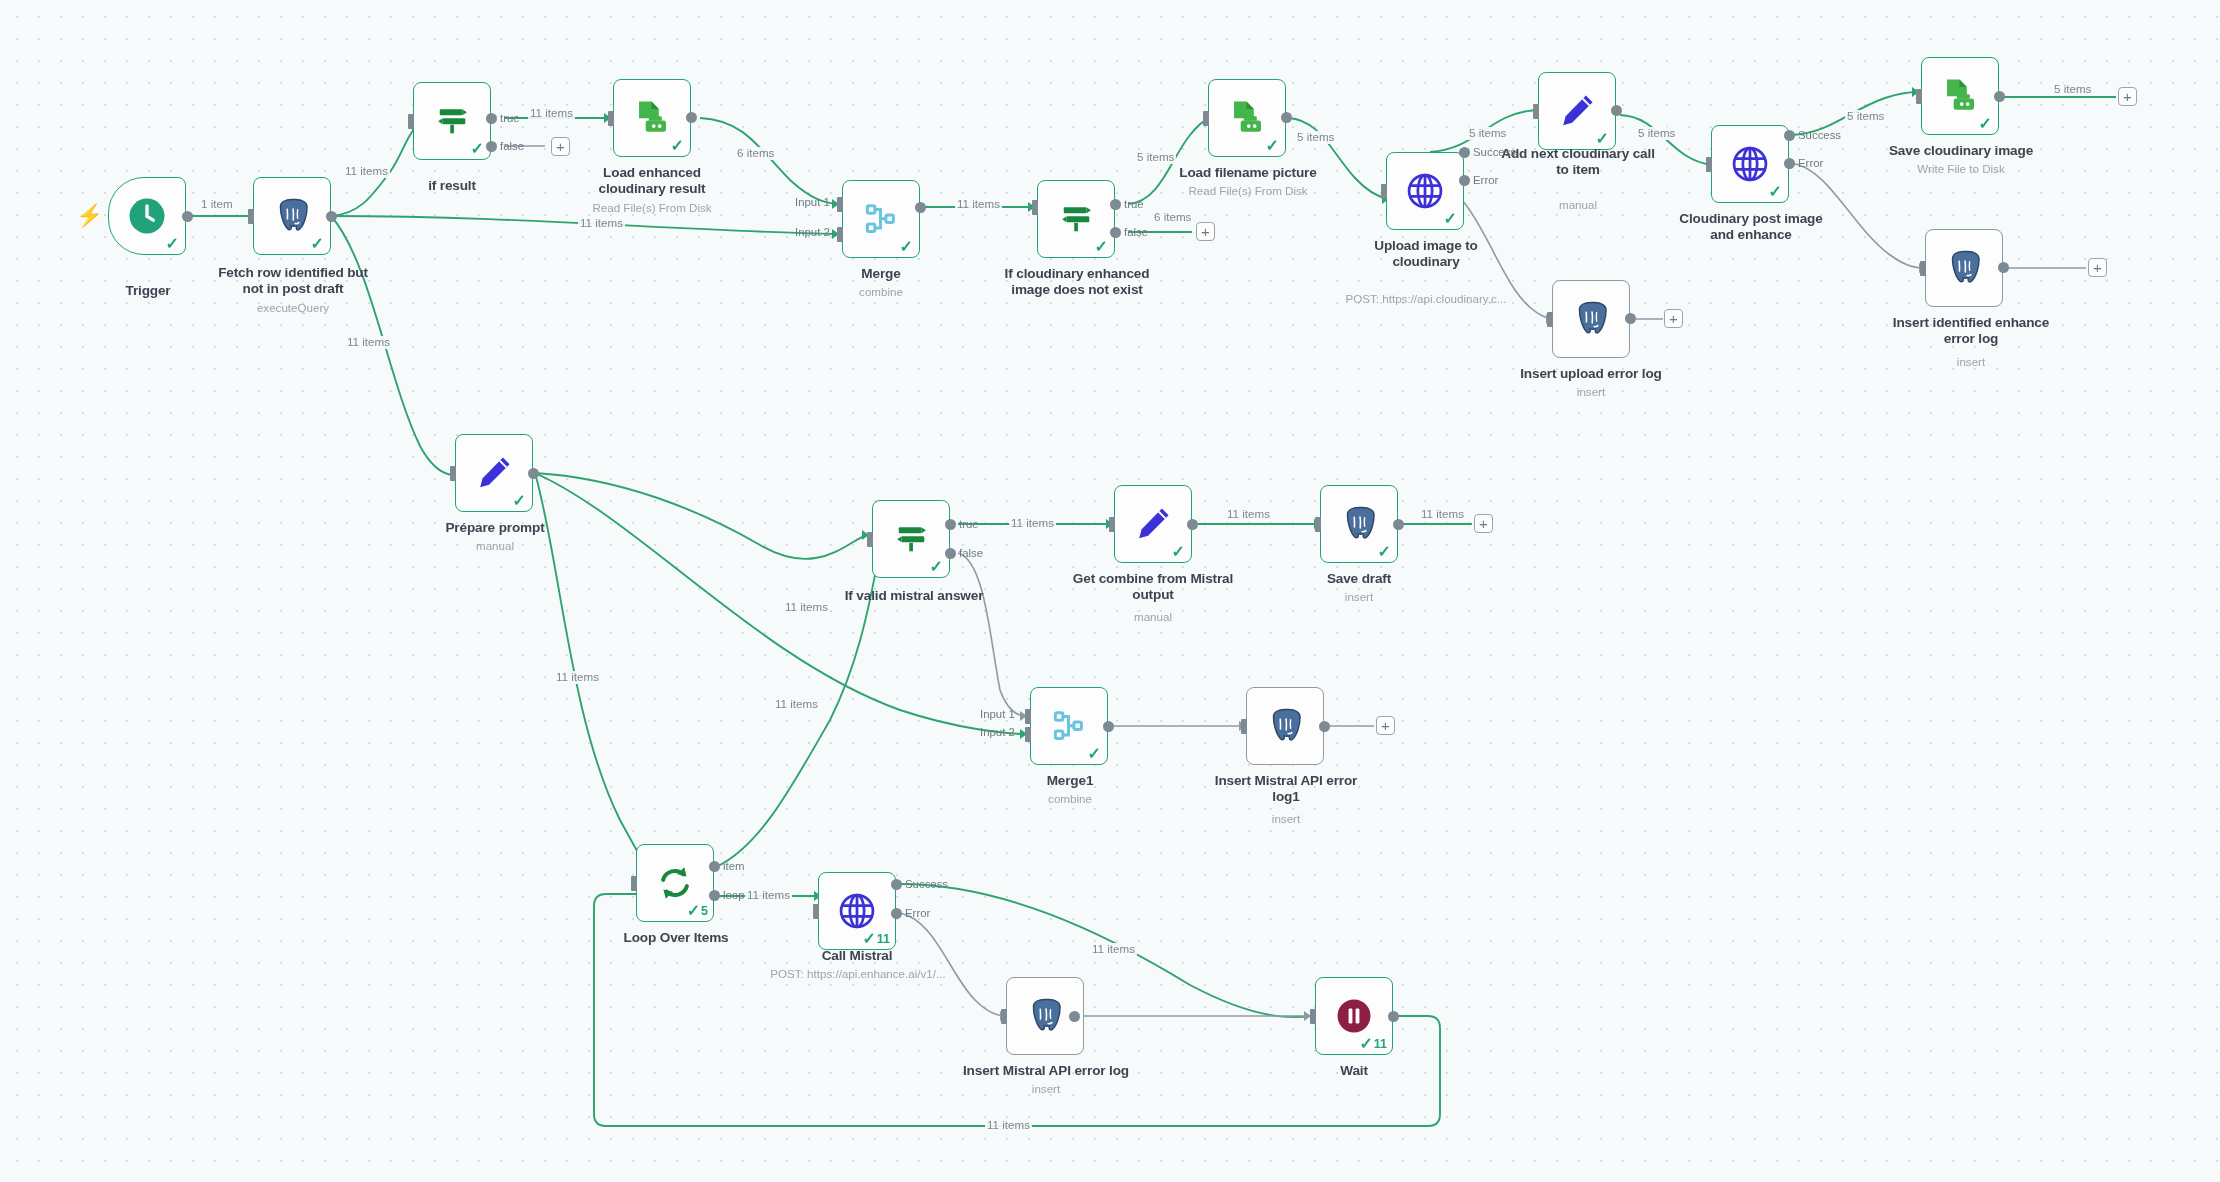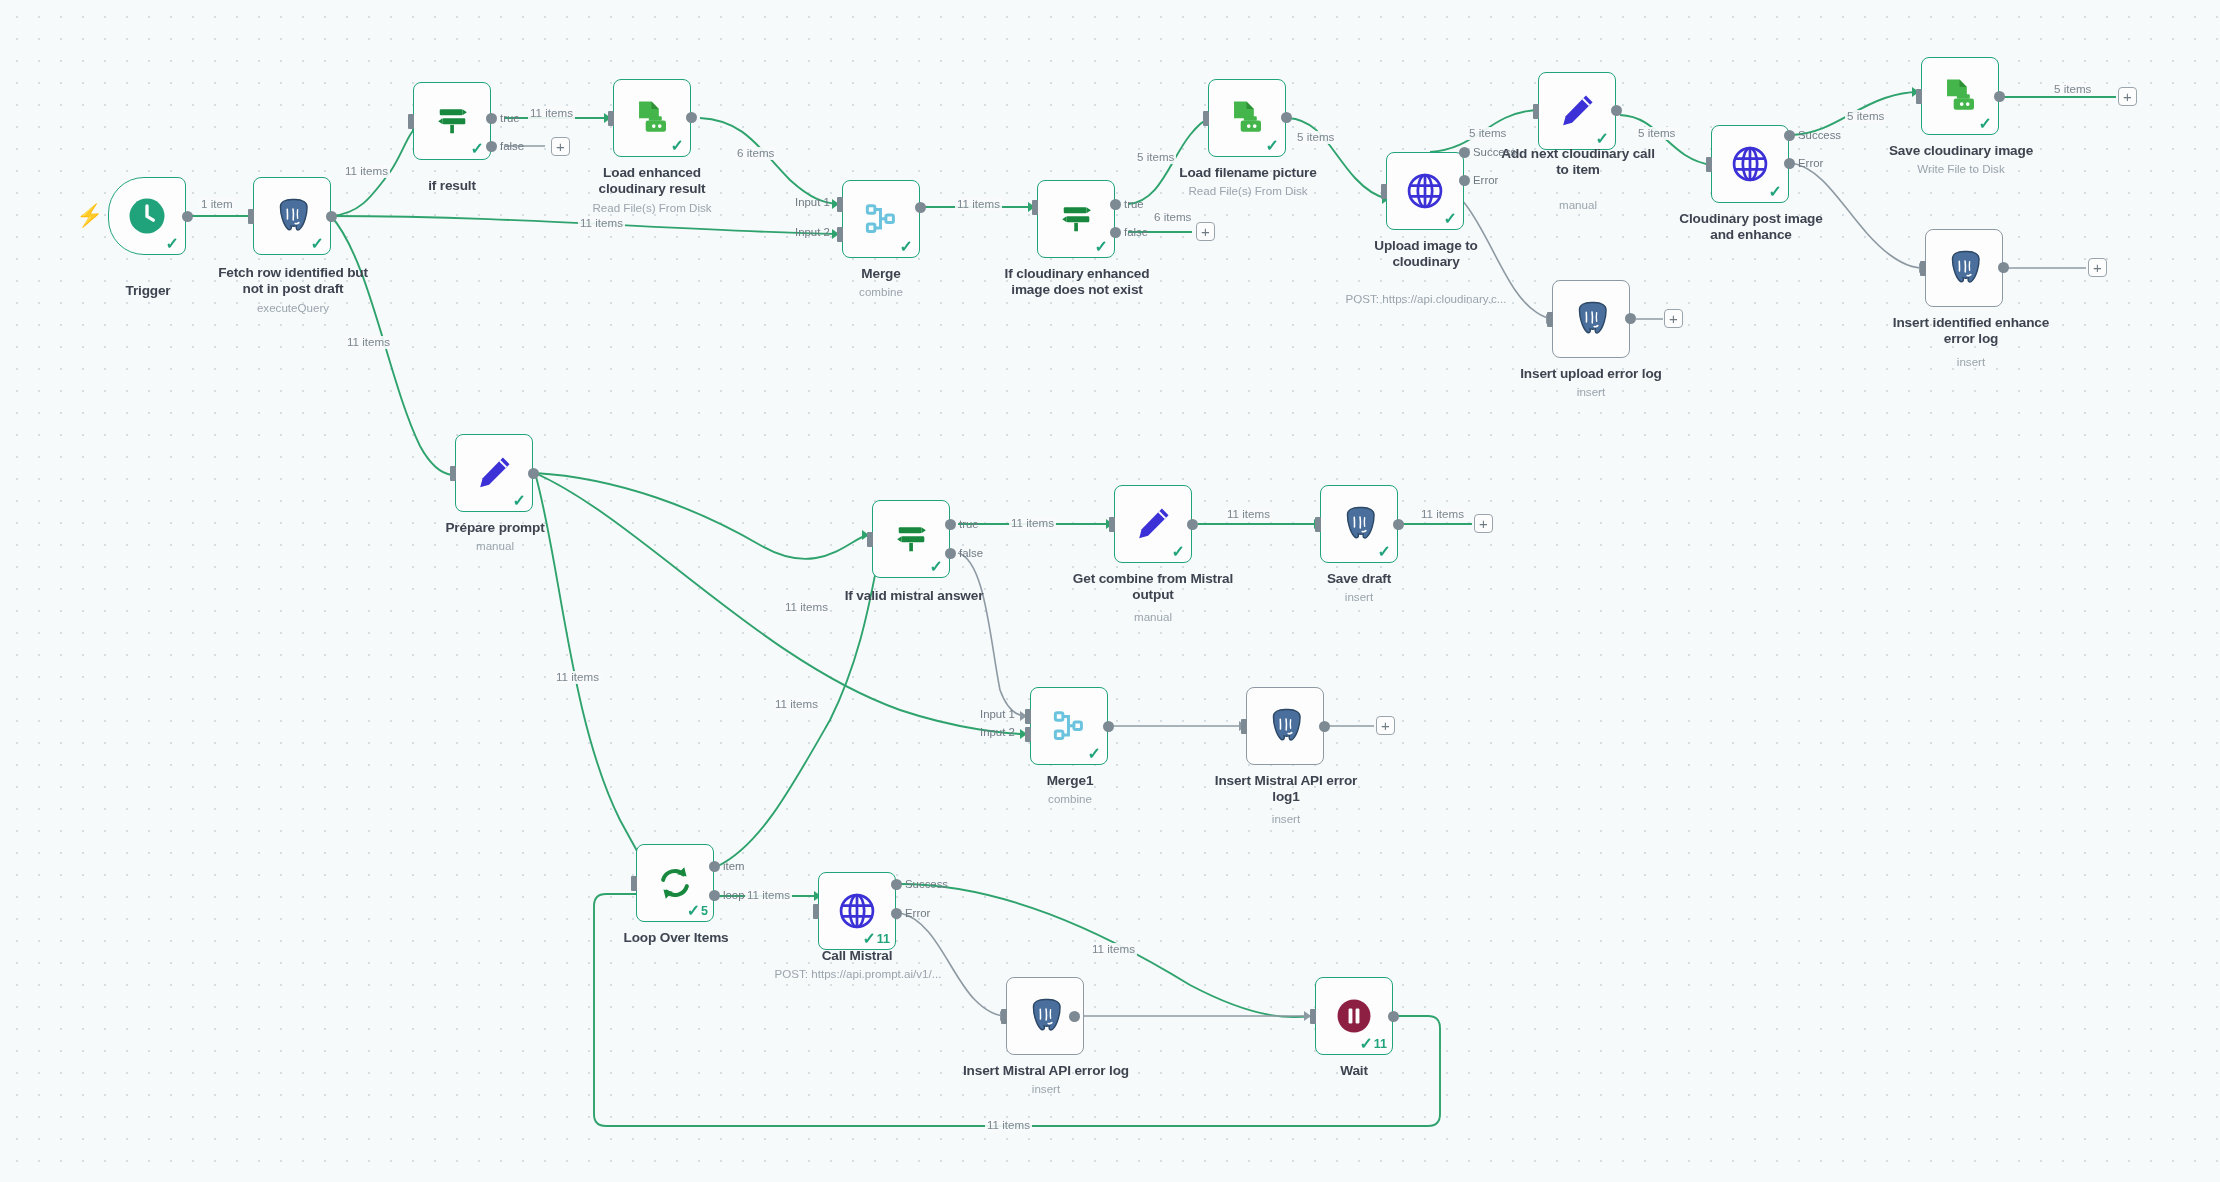--- a/index.html
+++ b/index.html
@@ -496,21 +496,21 @@
         <ellipse cx="12" cy="12" rx="4.1" ry="9.1"></ellipse>
         <path d="M3.3 8.9h17.4M3.3 15.1h17.4M12 2.9v18.2"></path>
       </g>
     </svg>
     <div class="status">
         <span class="tick">✓</span>
         <span>11</span>
       </div>
   </div>
   <div class="nlabel" style="left:790px;top:948px;width:134px">Call Mistral</div>
-  <div class="nsub" style="left:740px;top:967px;width:236px">POST: https://api.prompt.ai/v1/...</div>
+  <div class="nsub" style="left:740px;top:967px;width:236px">POST: https://api.enhance.ai/v1/...</div>
 
   <div class="node gray" style="left:1006px;top:977px">
     <svg class="glyph" viewBox="0 0 24 24">
       <path d="M12 2.6c-3.9 0-6.6 1.5-6.6 4.1 0 2 .3 4.4 1 6.6.7 2.4 1.8 4.6 2.9 5.8.6.7 1.4 1 2 .5.5-.4.4-1.2.2-2 1 .3 2 .3 3 0 -.2.9-.3 1.7.2 2.1.6.5 1.4.2 2-.5 1.1-1.2 2.2-3.4 2.9-5.8.7-2.2 1-4.6 1-6.6 0-2.6-2.7-4.2-6.6-4.2z" fill="#4a6f9c" stroke="#2b4765" stroke-width="0.8"></path>
       <path d="M9.3 8.1c.1 1.9.2 3.8.1 5.6" stroke="#ffffff" stroke-width="0.9" fill="none" stroke-linecap="round"></path>
       <path d="M12.6 8.0c.3 2.1.3 4.2.1 6.2" stroke="#ffffff" stroke-width="0.9" fill="none" stroke-linecap="round"></path>
       <path d="M15.2 8.4c-.2 1.6-.2 3.3 0 4.9" stroke="#ffffff" stroke-width="0.8" fill="none" stroke-linecap="round"></path>
       <path d="M13.8 16.3c.8.2 1.6 0 2.1-.5" stroke="#ffffff" stroke-width="0.9" fill="none" stroke-linecap="round"></path>
     </svg>
   </div>

